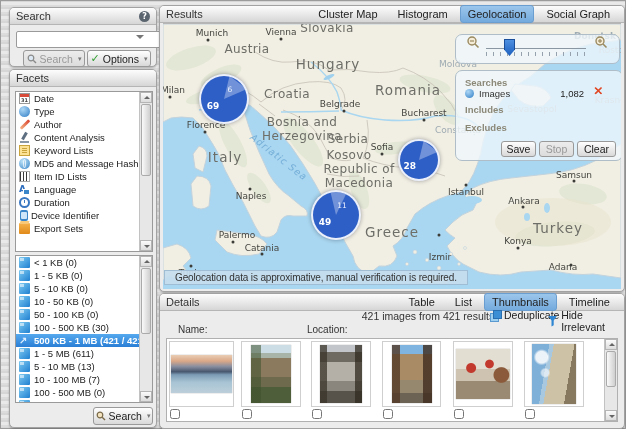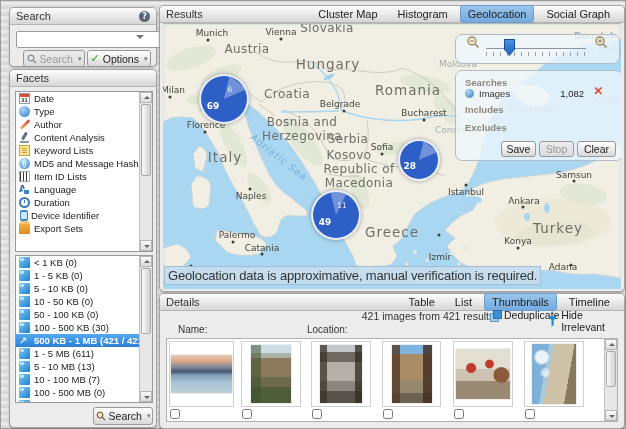--- a/index.html
+++ b/index.html
@@ -99,22 +99,22 @@
   .cluster{position:absolute;border-radius:50%;background:#2e5fc6;border:2px solid rgba(255,255,255,.9);
            box-sizing:border-box;overflow:hidden;box-shadow:0 0 4px rgba(0,0,30,.35)}
   .wedge{position:absolute;inset:0;background:rgba(255,255,255,.32)}
   .wedge.ne{clip-path:polygon(50% 50%,62% 0%,100% 28%)}
   .wedge.n{clip-path:polygon(50% 50%,38% 0%,74% 0%)}
   .ccount{position:absolute;left:26%;top:66%;transform:translate(-50%,-50%);
           color:#fff;font:bold 9px "DejaVu Sans",sans-serif}
   .csub{position:absolute;left:63%;top:28%;transform:translate(-50%,-50%);
         color:#eef4ff;font:7.5px "DejaVu Sans",sans-serif}
   #map-notice{position:absolute;left:1px;bottom:4px;background:rgba(198,221,238,.92);
-      border:1px solid rgba(150,180,205,.8);color:#333;font-size:13px;letter-spacing:-.15px;
-      padding:1px 3px;white-space:nowrap}
+      border:1px solid rgba(150,180,205,.8);color:#333;font-size:10px;letter-spacing:-.15px;
+      padding:1px 10px;white-space:nowrap}
 
   
   .ovl{position:absolute;border-radius:7px;border:1px solid #aebdc8;background:rgba(240,247,252,.78)}
   #slider-panel{left:292px;top:10px;width:163px;height:28px}
   #slider-track{position:absolute;left:30px;top:13px;width:100px;height:1px;background:#8a97a3}
   #slider-ticks{position:absolute;left:30px;top:17px;width:100px;height:4px;
       background:repeating-linear-gradient(90deg,#95a2ae 0 1px,transparent 1px 7px)}
   #slider-handle{position:absolute;left:48px;top:4px;width:9px;height:15px;background:linear-gradient(180deg,#4d8fe0,#1f62c0);
       border:1px solid #1c4f9a;clip-path:polygon(0 0,100% 0,100% 62%,50% 100%,0 62%)}
   .magbtn{position:absolute;top:5px;width:14px;height:14px}

